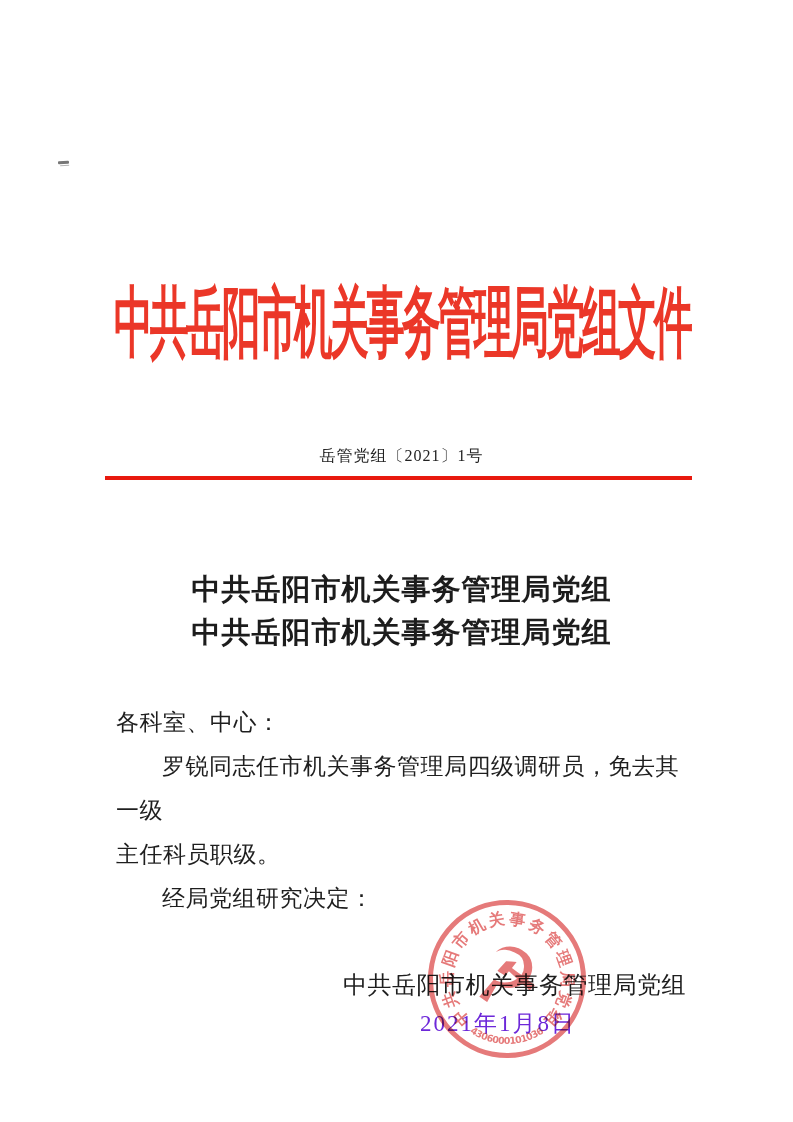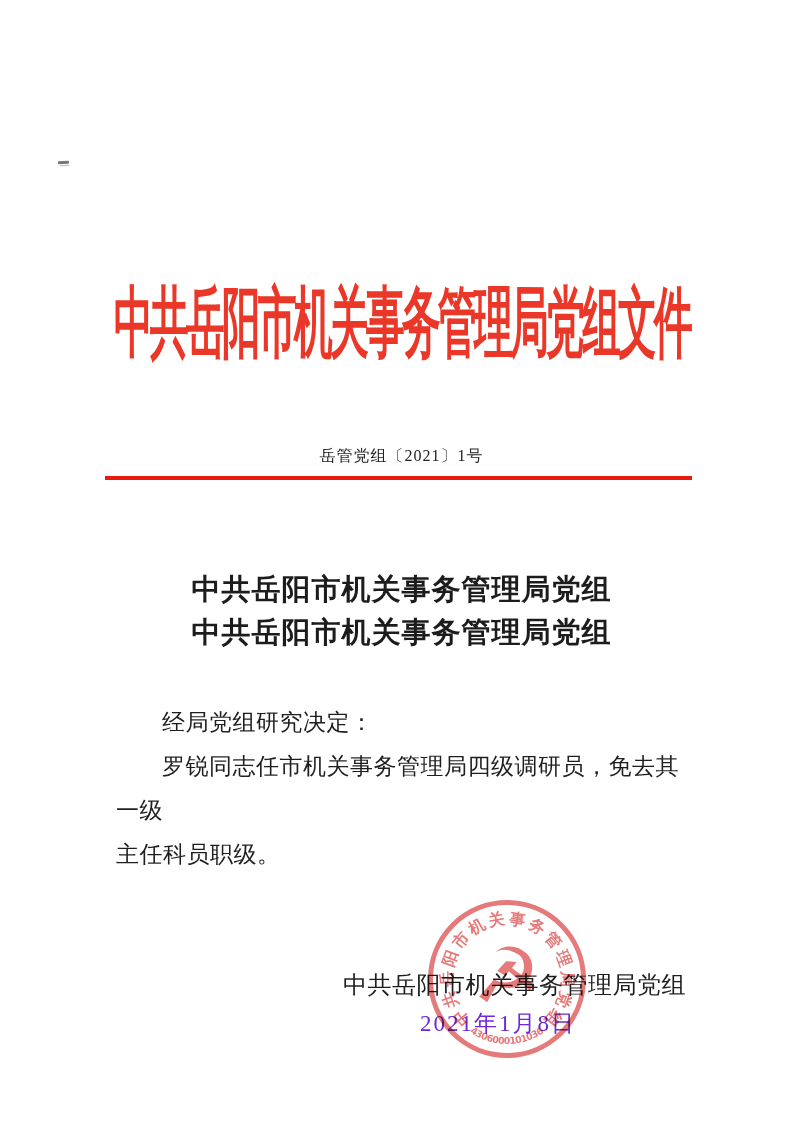--- a/index.html
+++ b/index.html
@@ -122,23 +122,24 @@
   <div class="doc-number">岳管党组〔2021〕1号</div>
 
   <div class="red-rule"></div>
 
   <div class="doc-title">
     <div>中共岳阳市机关事务管理局党组</div>
     <div>中共岳阳市机关事务管理局党组</div>
   </div>
 
   <div class="body-text">
-    <p class="indent">经局党组研究决定：</p>
+    <p>各科室、中心：</p>
     <p class="indent prewrap">罗锐同志任市机关事务管理局四级调研员，免去其一级
 主任科员职级。</p>
+    <p class="indent">经局党组研究决定：</p>
   </div>
 
   <div class="signature">中共岳阳市机关事务管理局党组</div>
 
   <div class="date-line">2021年1月8日</div>
 
   <div class="seal">
     <div class="seal-ring"></div>
     <div class="seal-emblem">☭</div>
     <div>

